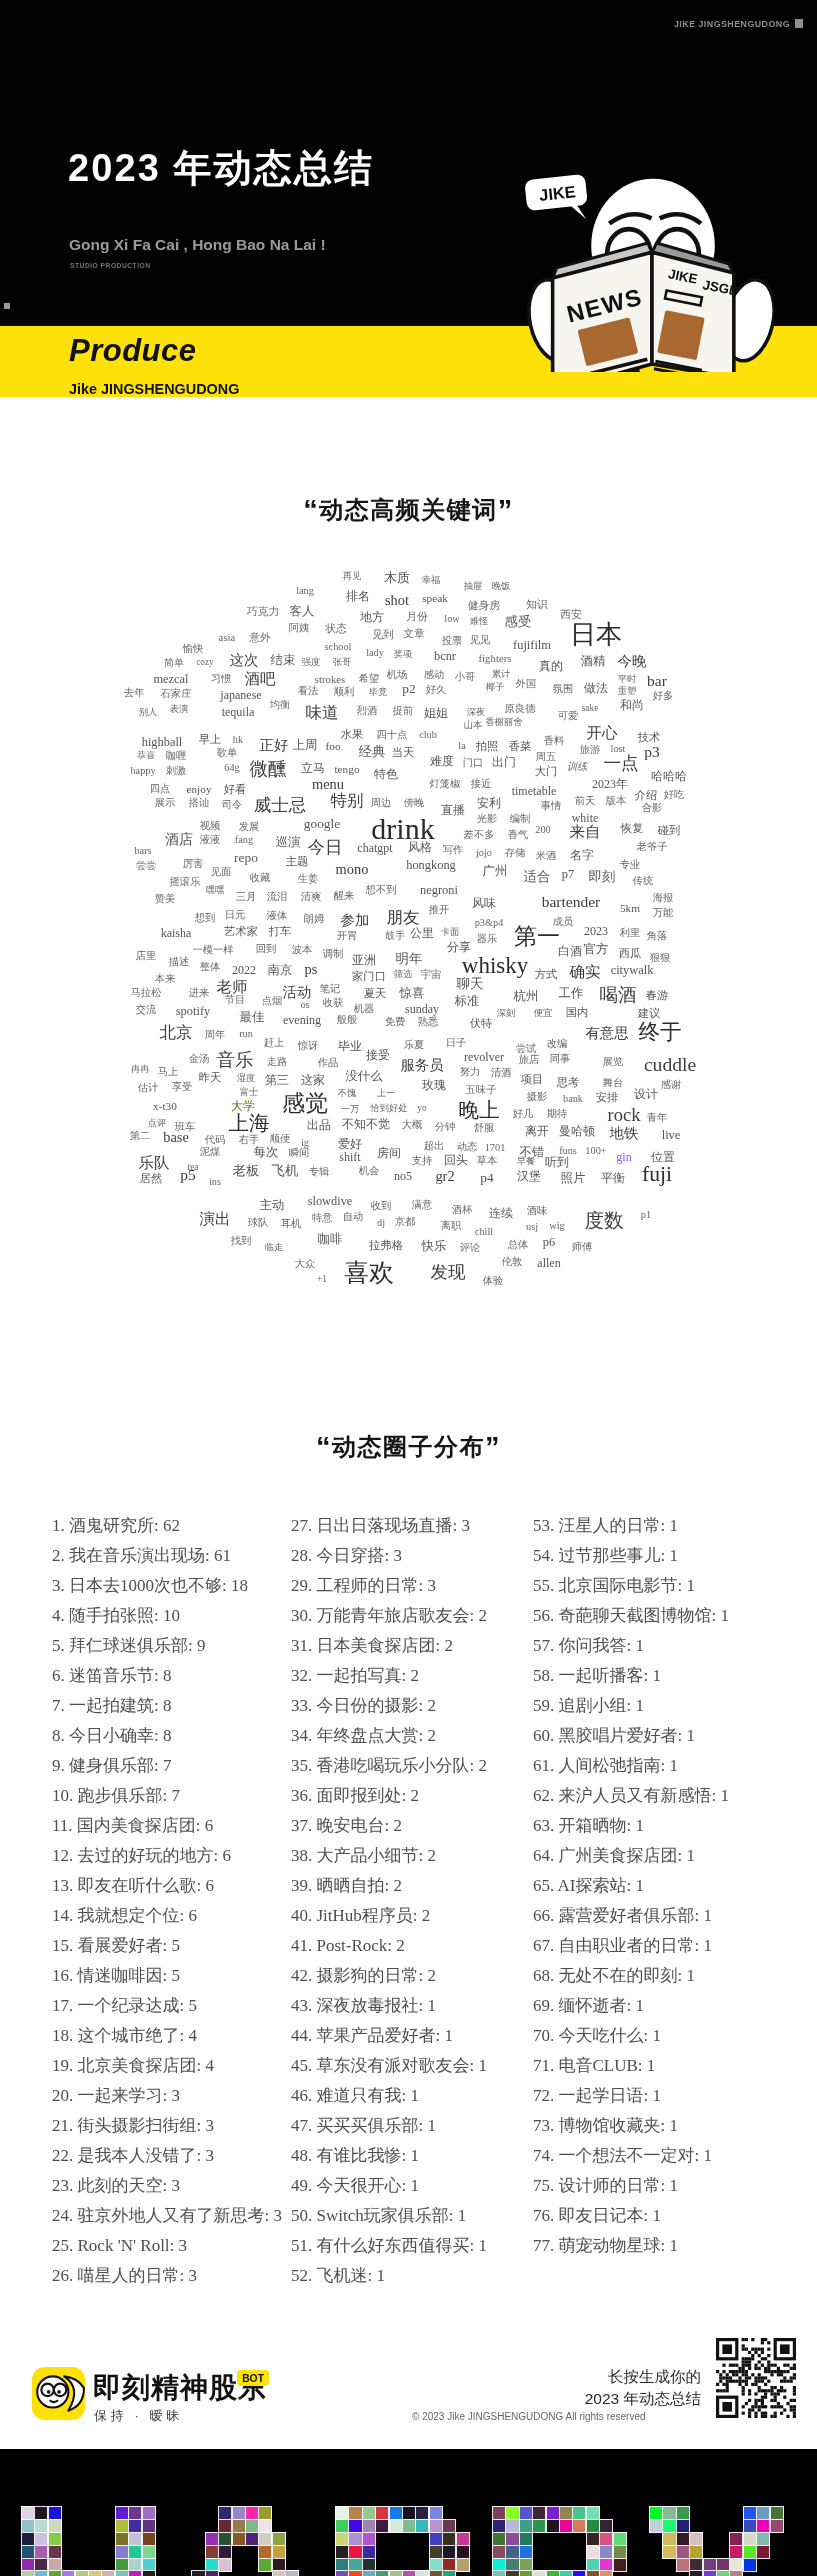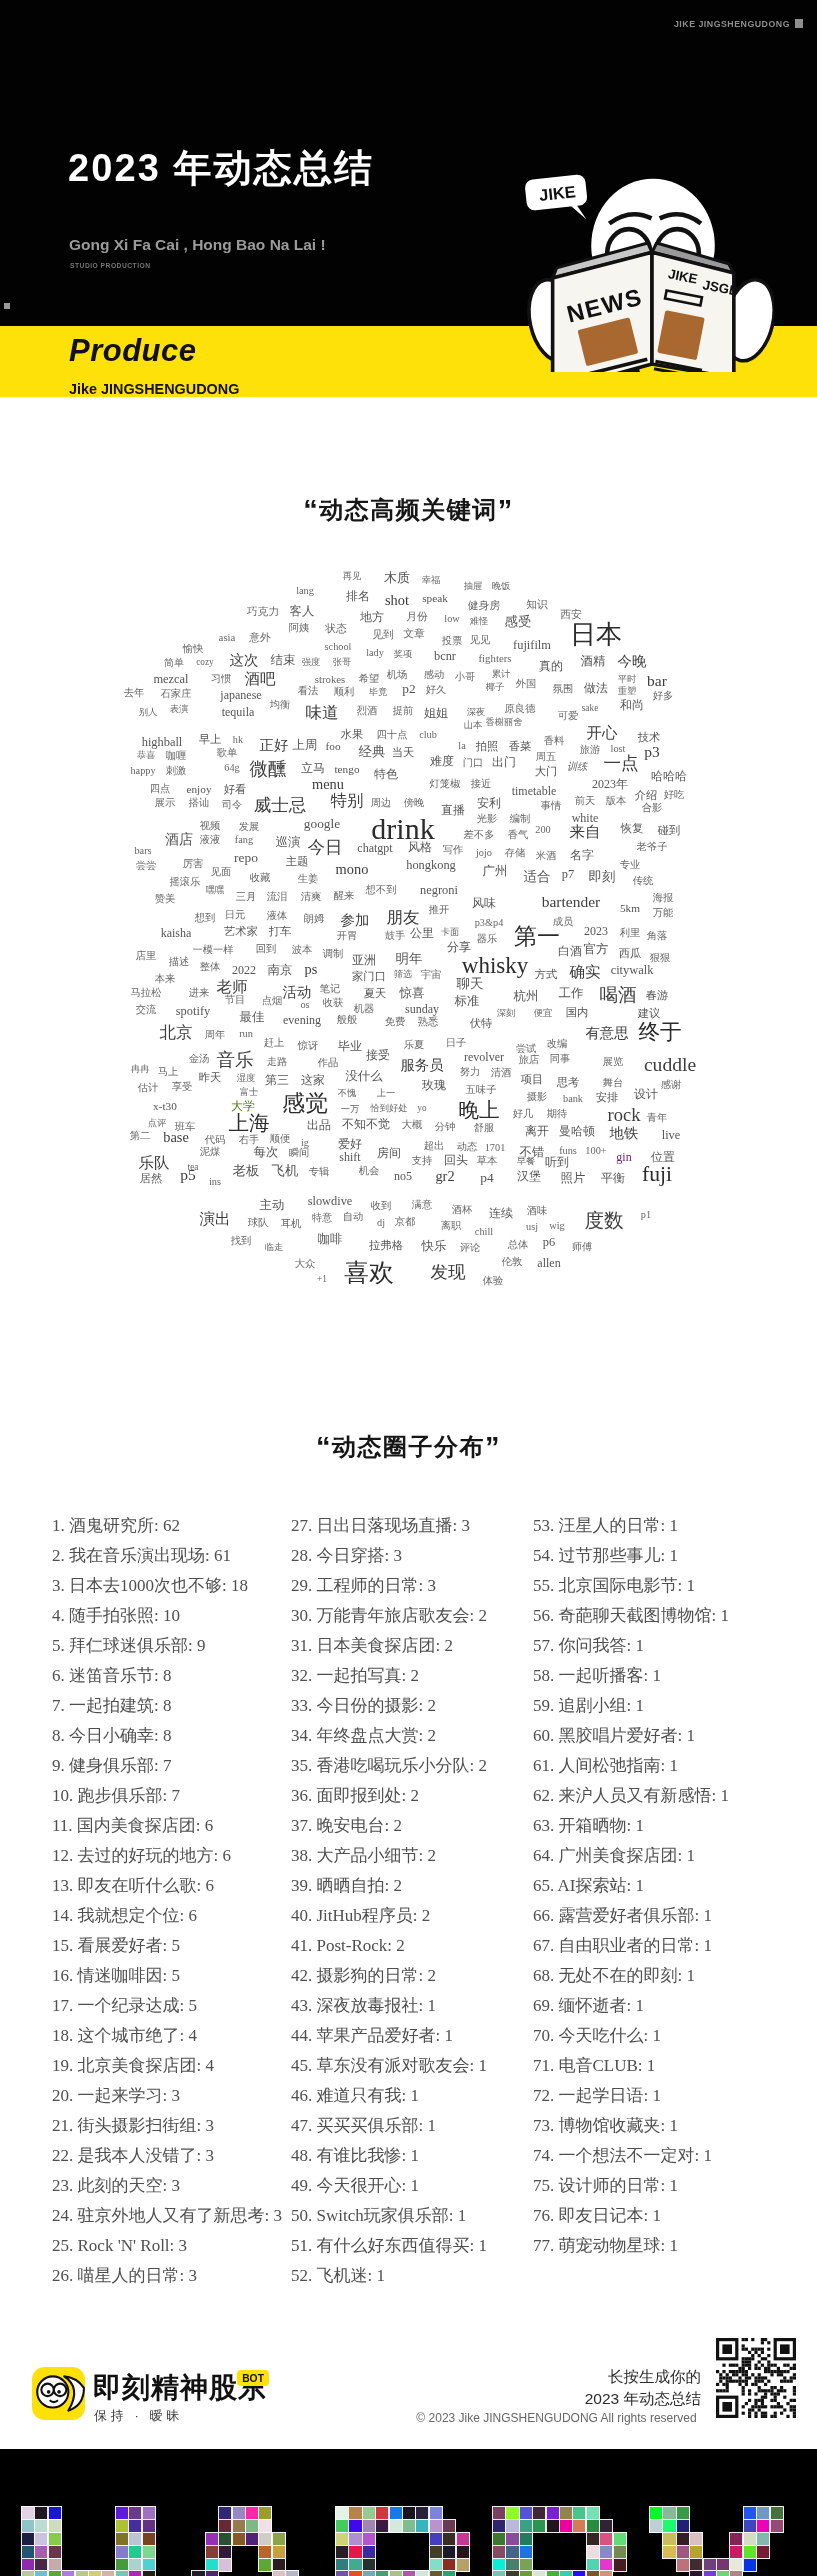--- a/index.html
+++ b/index.html
@@ -32,21 +32,21 @@
   .circle-col{position:absolute;top:1511px;color:#4f4f4f;font-size:17px;
               font-family:"Liberation Serif","DejaVu Serif",serif;}
   .circle-col div{height:30px;line-height:30px;white-space:nowrap;}
   
   .logo-box{position:absolute;left:32px;top:2367px;width:53px;height:53px;background:#FFE10A;border-radius:12.4px;}
   .logo-title{position:absolute;left:93px;top:2369px;color:#111;font-size:28px;font-weight:900;letter-spacing:1px;}
   .logo-badge{position:absolute;left:237px;top:2370px;background:#FFE10A;color:#111;font-size:10.3px;font-weight:900;
               padding:2.6px 5.2px;border-radius:4.1px;}
   .logo-sub{position:absolute;left:94px;top:2407px;color:#3a3a3a;font-size:13px;letter-spacing:3.6px;}
   .qr-caption{position:absolute;right:116px;top:2366px;width:216px;text-align:right;color:#2b2b2b;font-size:15.5px;line-height:21.6px;}
-  .copyright{position:absolute;right:116px;top:2411px;width:289px;text-align:center;color:#666;font-size:12px;}
+  .copyright{position:absolute;right:116px;top:2411px;width:289px;text-align:left;color:#666;font-size:10px;}
   .qr{position:absolute;left:716px;top:2338px;width:80px;height:80px;}
   
   .sec-mosaic{position:absolute;left:0;top:2449px;width:817px;height:730px;background:#000;}
   .mosaic-letter{position:absolute;}
   .mosaic-letter i{position:absolute;width:12.4px;height:12px;border:0.5px solid rgba(255,255,255,.9);}
 </style>
 </head>
 <body>
 
 <div id="poster">
@@ -473,21 +473,21 @@
       <span style="left: 210px; top: 597px; font-size: 10.3px; color: rgb(102, 102, 102);">泥煤</span>
       <span style="left: 266px; top: 597px; font-size: 12.4px; color: rgb(85, 85, 85);">每次</span>
       <span style="left: 299px; top: 598px; font-size: 10.3px; color: rgb(102, 102, 102);">瞬间</span>
       <span style="left: 350px; top: 602px; font-size: 12px; color: rgb(85, 85, 85);">shift</span>
       <span style="left: 389px; top: 598px; font-size: 12px; color: rgb(85, 85, 85);">房间</span>
       <span style="left: 422px; top: 606px; font-size: 10.3px; color: rgb(102, 102, 102);">支持</span>
       <span style="left: 456px; top: 605px; font-size: 12px; color: rgb(85, 85, 85);">回头</span>
       <span style="left: 487px; top: 606px; font-size: 10.3px; color: rgb(102, 102, 102);">草本</span>
       <span style="left: 526px; top: 606px; font-size: 9.3px; color: rgb(102, 102, 102);">早餐</span>
       <span style="left: 557px; top: 607px; font-size: 12px; color: rgb(85, 85, 85);">听到</span>
-      <span style="left: 624px; top: 602px; font-size: 12px; color: #701a75;">gin</span>
+      <span style="left: 624px; top: 602px; font-size: 12px; color: #8b5cf6;">gin</span>
       <span style="left: 663px; top: 602px; font-size: 12px; color: rgb(85, 85, 85);">位置</span>
       <span style="left: 154px; top: 608px; font-size: 15.5px; color: rgb(61, 61, 61);">乐队</span>
       <span style="left: 193px; top: 612px; font-size: 9.3px; color: rgb(102, 102, 102);">tea</span>
       <span style="left: 246px; top: 615px; font-size: 13.4px; color: rgb(85, 85, 85);">老板</span>
       <span style="left: 285px; top: 615px; font-size: 13.4px; color: rgb(85, 85, 85);">飞机</span>
       <span style="left: 319px; top: 617px; font-size: 10.3px; color: rgb(102, 102, 102);">专辑</span>
       <span style="left: 369px; top: 616px; font-size: 10.3px; color: rgb(102, 102, 102);">机会</span>
       <span style="left: 403px; top: 621px; font-size: 12px; color: rgb(85, 85, 85);">no5</span>
       <span style="left: 445px; top: 621px; font-size: 14.4px; color: rgb(61, 61, 61);">gr2</span>
       <span style="left: 487px; top: 622px; font-size: 13.4px; color: rgb(85, 85, 85);">p4</span>

